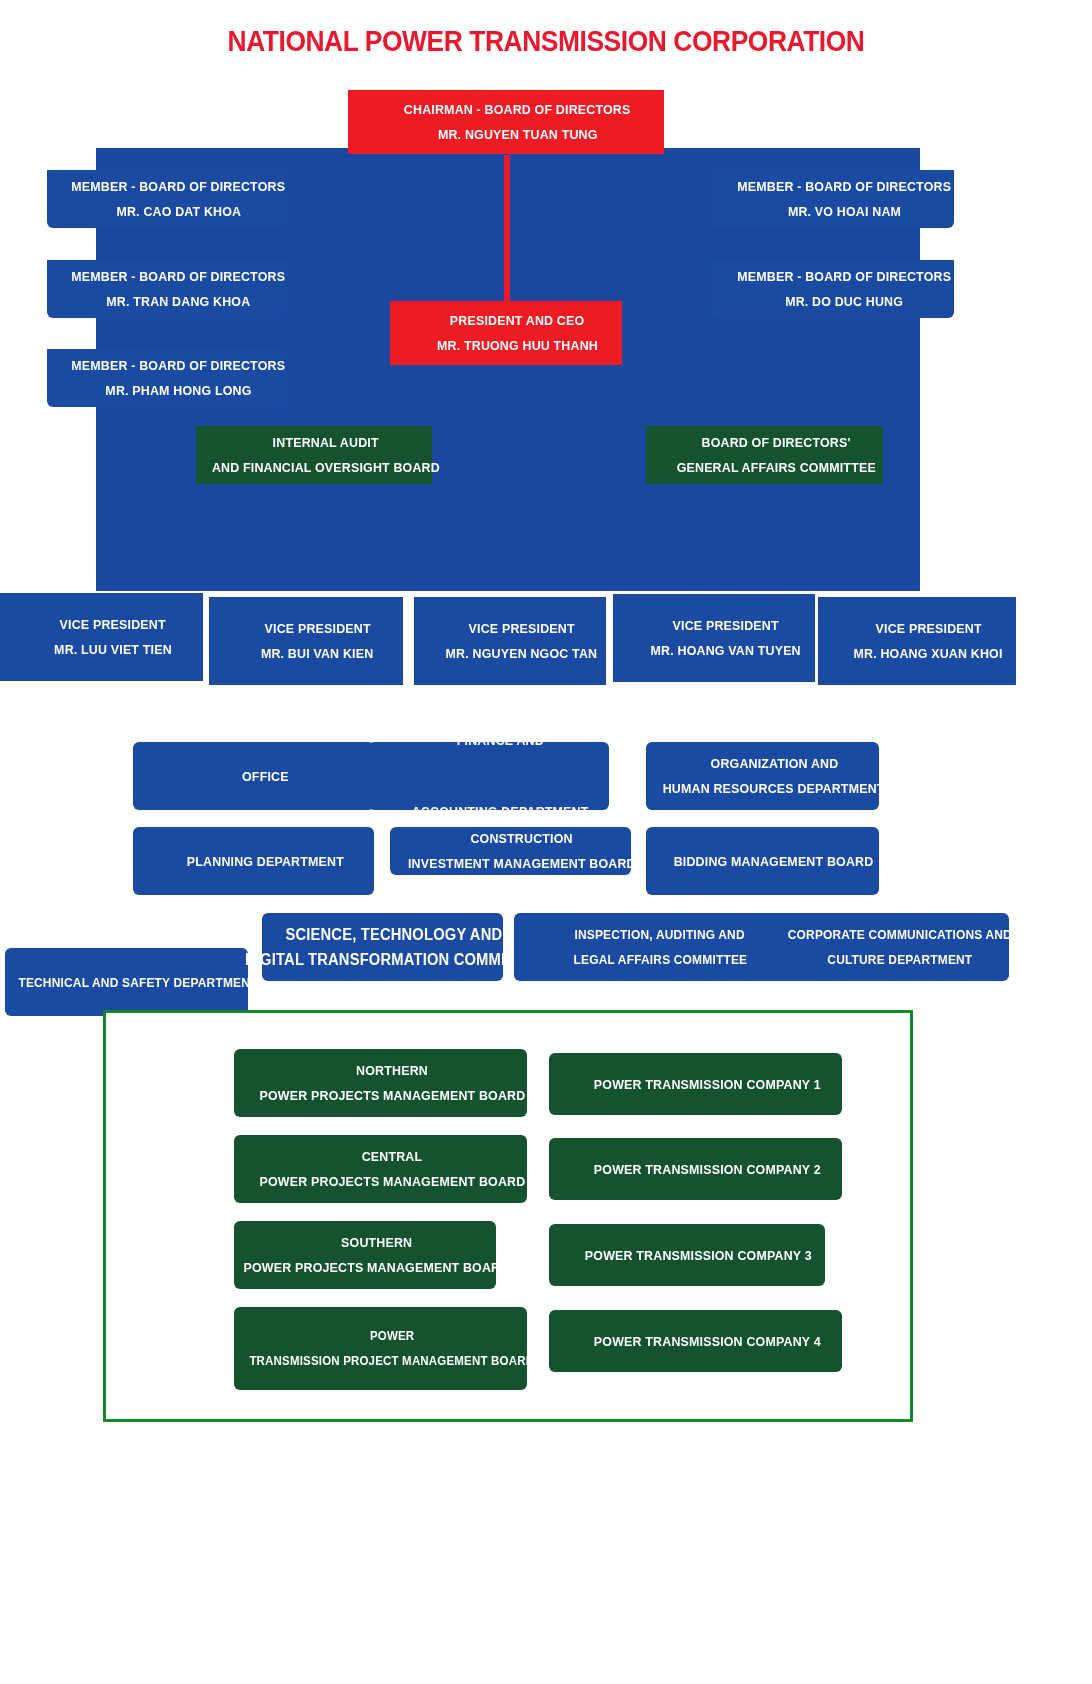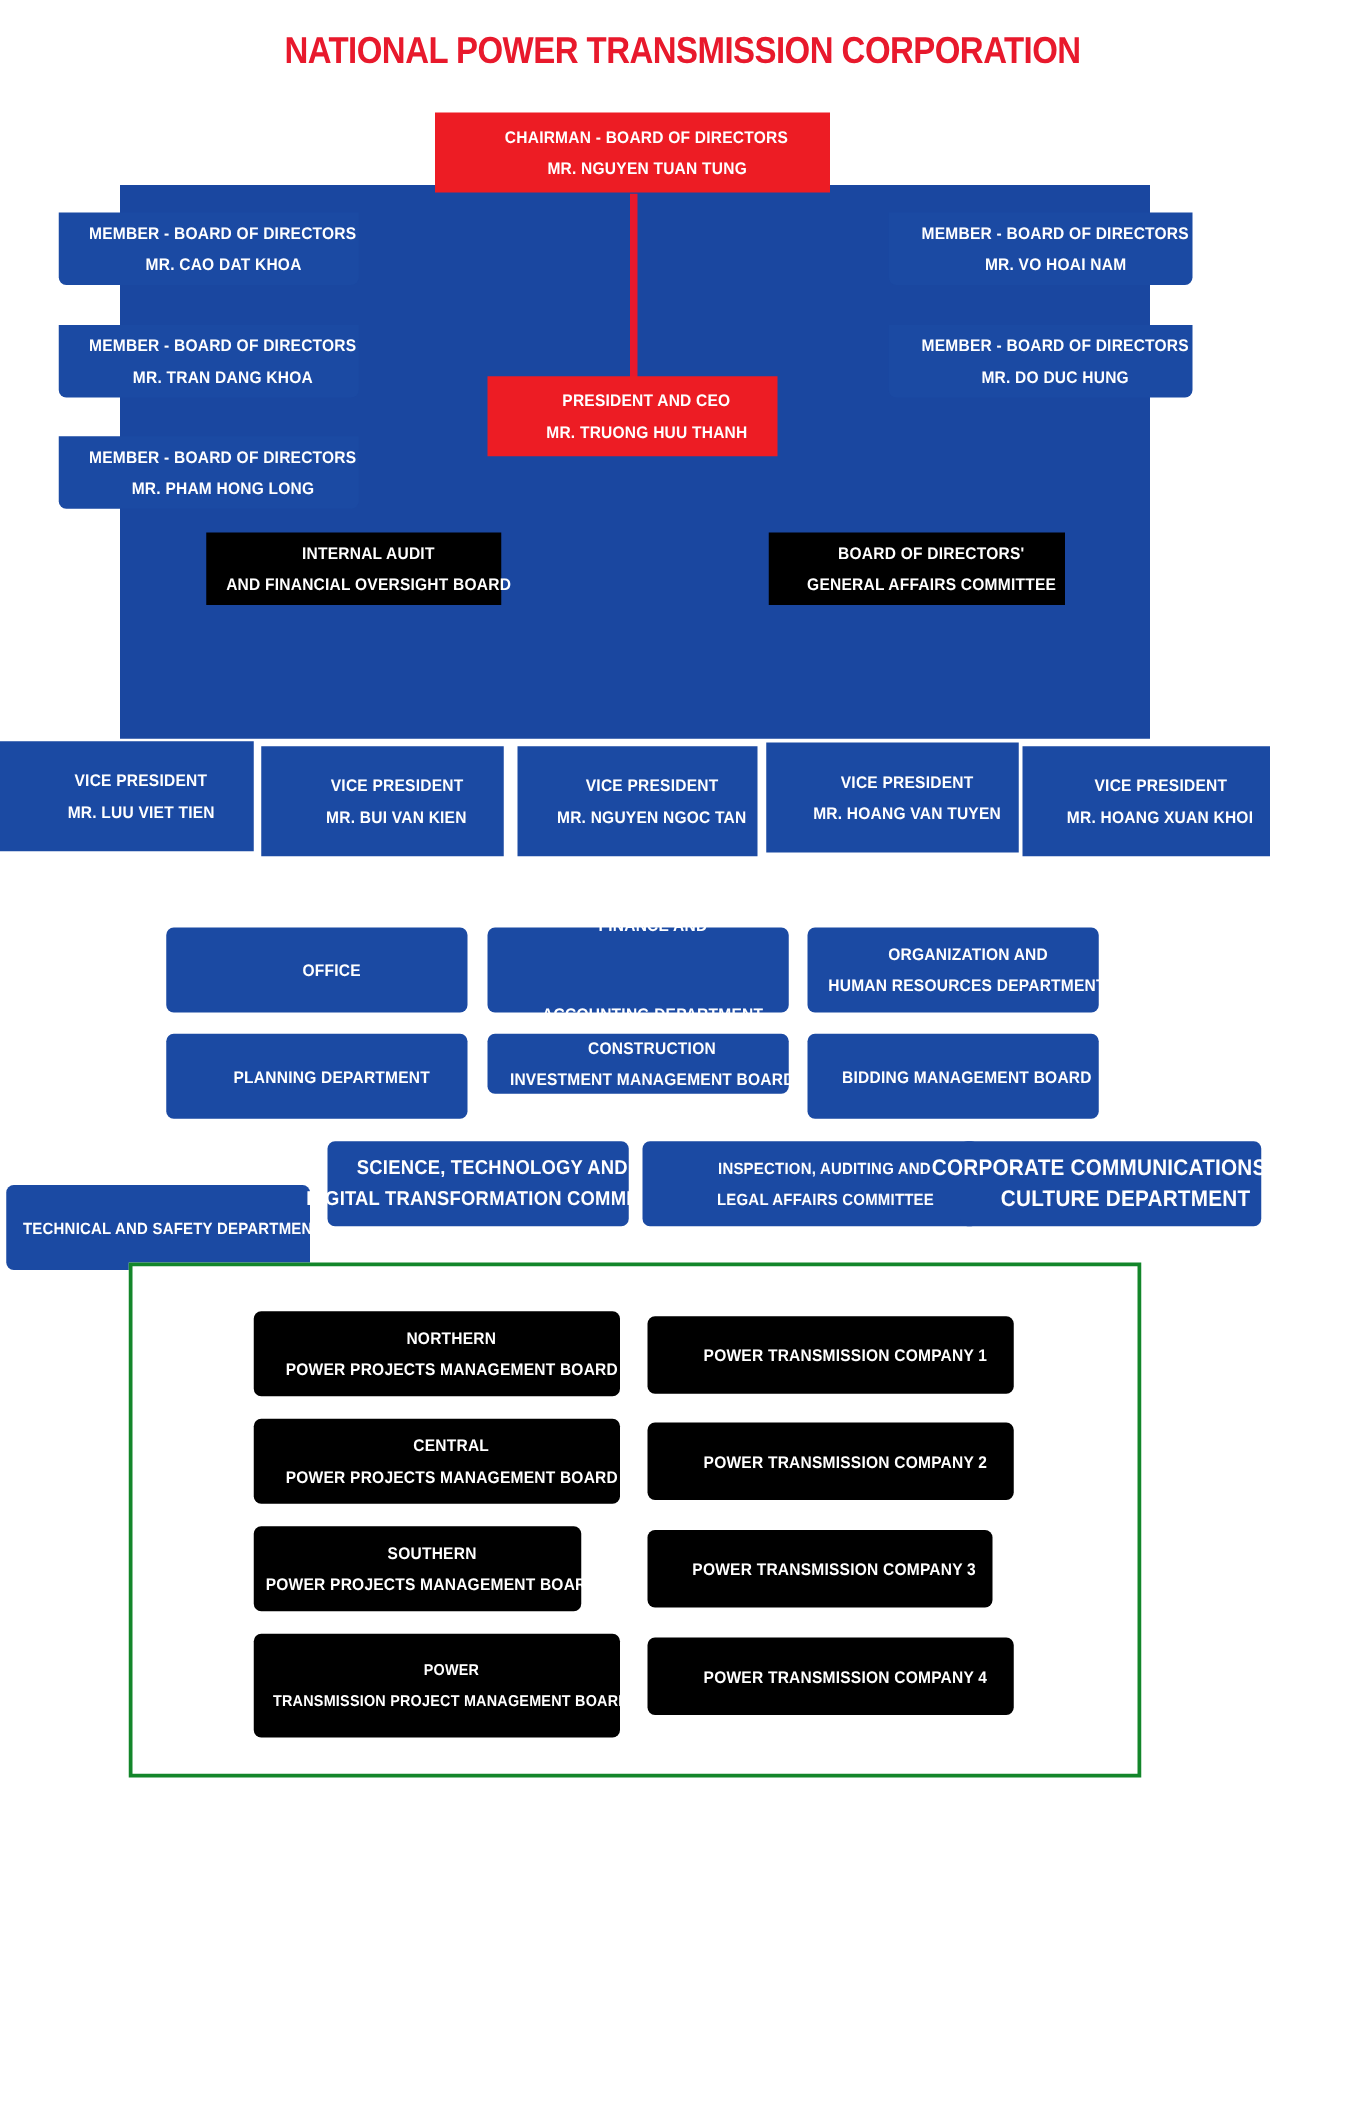--- a/index.html
+++ b/index.html
@@ -64,21 +64,21 @@
     font-weight: bold;
     font-size: 13.5px;
     line-height: 25px;
     letter-spacing: 0.2px;
     padding-left: 23px;
   }
   .box .ln { display:block; white-space: nowrap; transform: scaleX(0.92); }
 
   .blue  { background: #1B4AA3; }
   .red   { background: #ED1C24; }
-  .green { background: #000000; }
+  .green { background: #14532d; margin-left: 31px; }
 
   .rb { border-radius: 0 0 6px 6px; }
   .rall { border-radius: 6px; }
 
   .sh-dark::after {
     content: "";
     position: absolute;
     left: 4px; right: -6px; bottom: -7px;
     height: 8px;
     background: #123575;
@@ -182,21 +182,21 @@
     <span class="ln">MR. HOANG VAN TUYEN</span>
   </div>
   <div class="box blue" style="left:818px; top:597px; width:198px; height:88px;">
     <span class="ln">VICE PRESIDENT</span>
     <span class="ln">MR. HOANG XUAN KHOI</span>
   </div>
 
   <div class="box blue rall sh-dark" style="left:133px; top:742px; width:241px; height:68px;">
     <span class="ln">OFFICE</span>
   </div>
-  <div class="box blue rall sh-dark" style="left:390px; top:742px; width:241px; height:68px;gap:46px;">
+  <div class="box blue rall sh-dark" style="left:368px; top:742px; width:241px; height:68px;gap:46px;">
     <span class="ln">FINANCE AND</span>
     <span class="ln">ACCOUNTING DEPARTMENT</span>
   </div>
   <div class="box blue rall sh-dark" style="left:646px; top:742px; width:233px; height:68px;">
     <span class="ln">ORGANIZATION AND</span>
     <span class="ln">HUMAN RESOURCES DEPARTMENT</span>
   </div>
 
   <div class="box blue rall sh-dark" style="left:133px; top:827px; width:241px; height:68px;">
     <span class="ln">PLANNING DEPARTMENT</span>
@@ -213,21 +213,21 @@
     <span class="ln">TECHNICAL AND SAFETY DEPARTMENT</span>
   </div>
   <div class="box blue rall sh-dark" style="left:262px; top:913px; width:241px; height:68px; font-size:16px;">
     <span class="ln">SCIENCE, TECHNOLOGY AND</span>
     <span class="ln">DIGITAL TRANSFORMATION COMMITTEE</span>
   </div>
   <div class="box blue rall sh-dark" style="left:514px; top:913px; width:269px; height:68px; font-size:13px;">
     <span class="ln">INSPECTION, AUDITING AND</span>
     <span class="ln">LEGAL AFFAIRS COMMITTEE</span>
   </div>
-  <div class="box blue rall sh-dark" style="left:768px; top:913px; width:241px; height:68px; font-size:18px;">
+  <div class="box blue rall sh-dark" style="left:768px; top:913px; width:241px; height:68px; font-size:13px;">
     <span class="ln">CORPORATE COMMUNICATIONS AND</span>
     <span class="ln">CULTURE DEPARTMENT</span>
   </div>
 
   <div class="green-frame"></div>
 
   <div class="box green rall sh-green" style="left:203px; top:1049px; width:293px; height:68px;">
     <span class="ln">NORTHERN</span>
     <span class="ln">POWER PROJECTS MANAGEMENT BOARD</span>
   </div>

